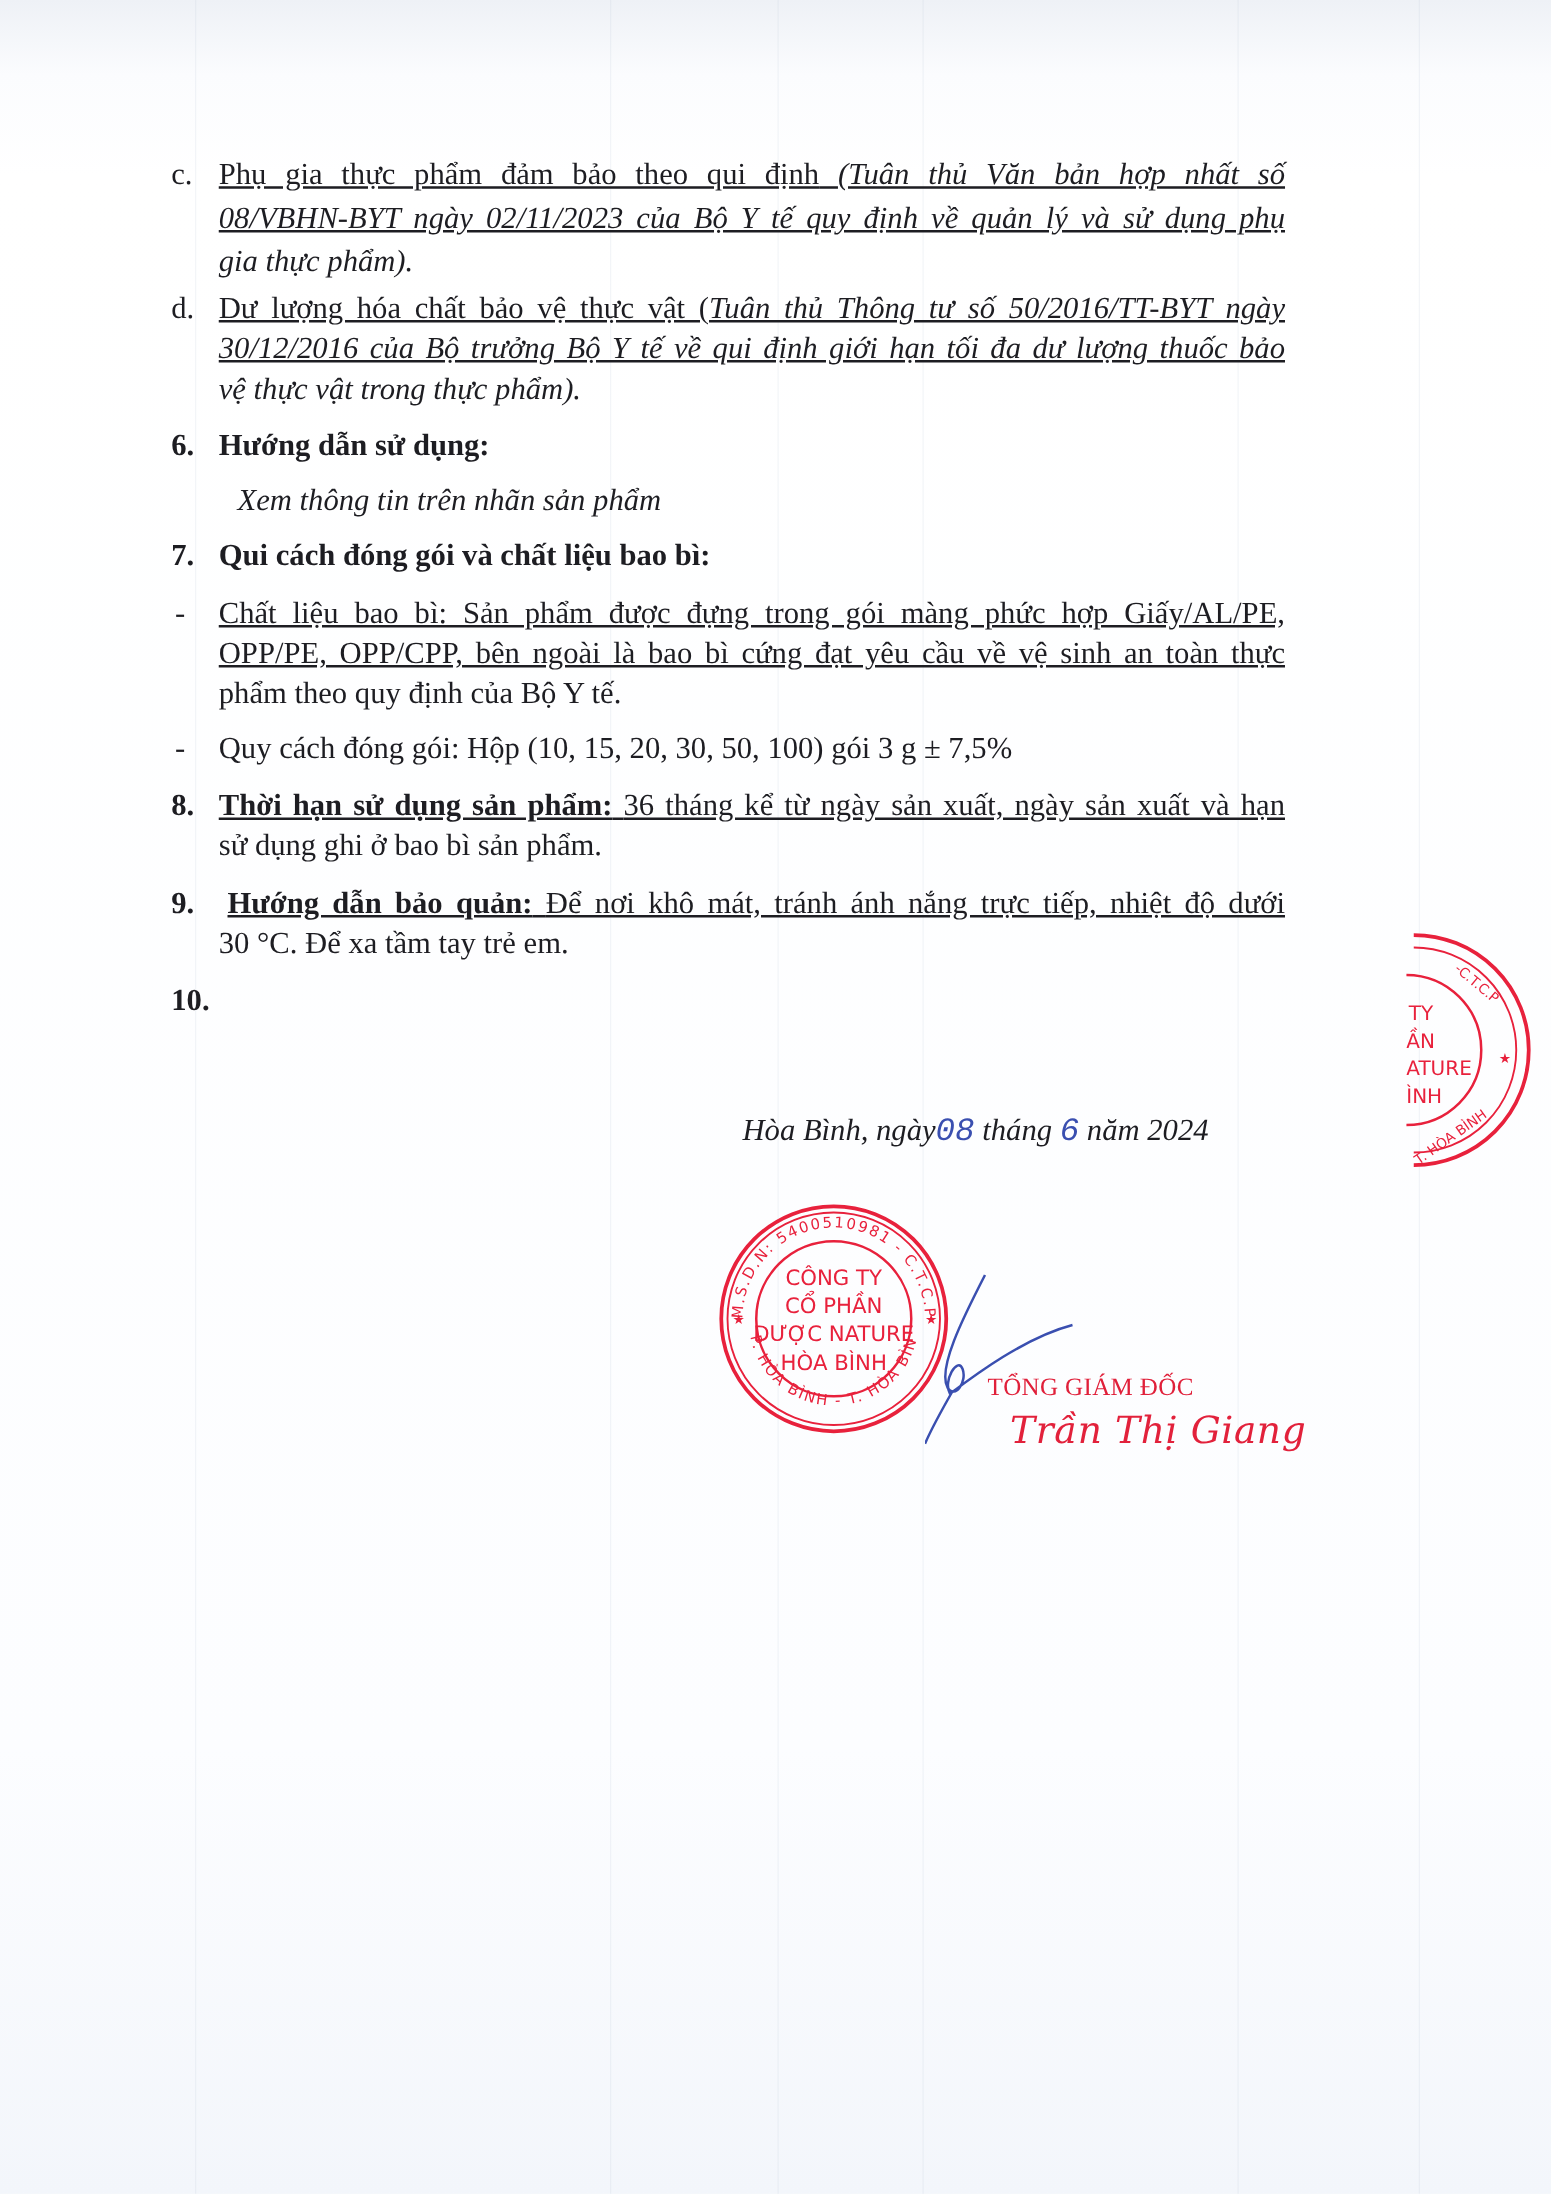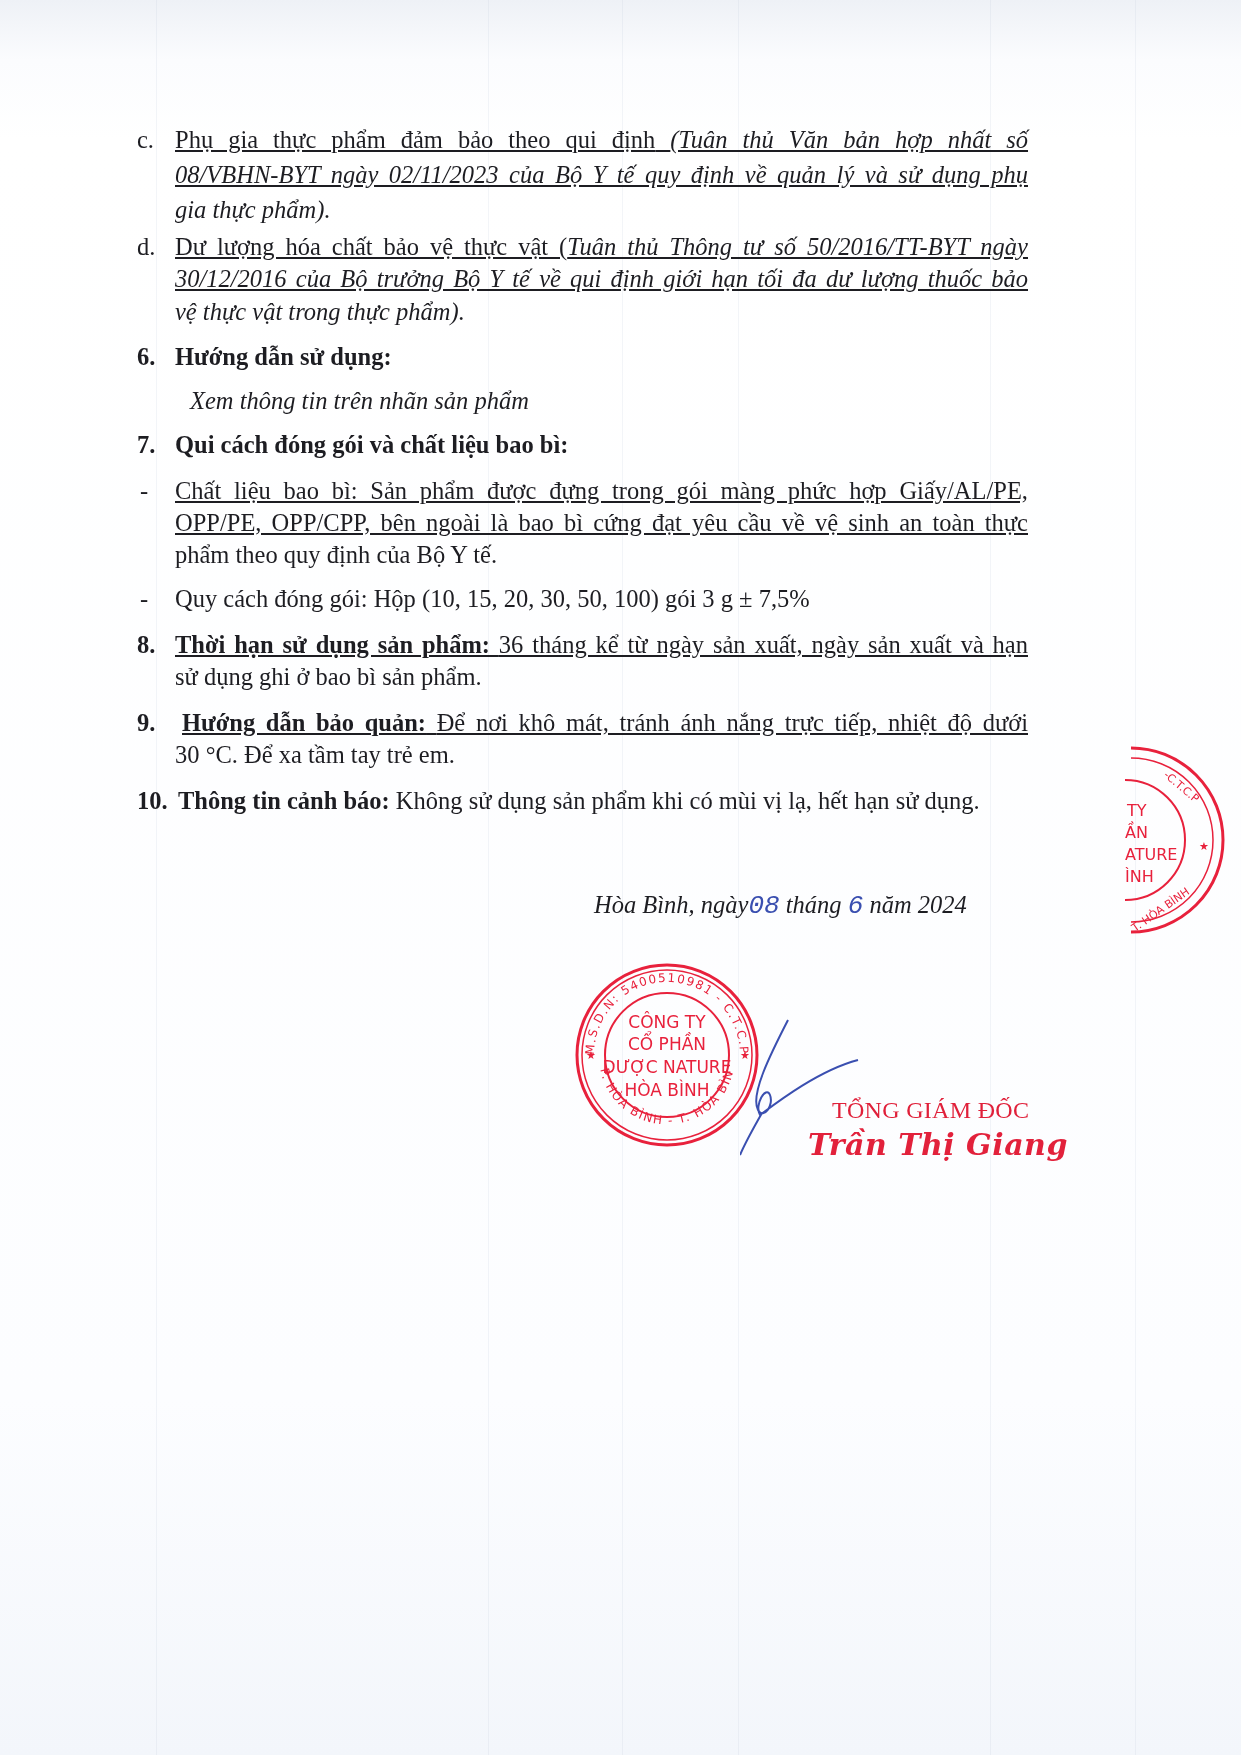--- a/index.html
+++ b/index.html
@@ -23,21 +23,21 @@
       white-space: nowrap;
     }
     .it { font-style: italic; text-align: center; }
     .b { font-weight: bold; }
     .justify { text-align: justify; text-align-last: justify; text-decoration: underline; }
     .num { position: absolute; font-size: 24.5px; line-height: 30px; }
     .stamp-text { font-family: "DejaVu Sans", sans-serif; fill: #e8213c; }
     .red { color: #e0203a; }
     .blue-ink { color: #3a4fb0; font-family: Liberation Mono, monospace; font-style: italic; }
     .script {
-      font-family: "DejaVu Serif", serif; font-style: italic; font-weight: bold;
+      font-family: "DejaVu Serif", serif; font-style: italic; font-weight: normal;
       color: #e2213b; font-size: 30px; letter-spacing: 0.5px;
     }
   </style>
 </head>
 <body>
 
 <div class="page">
   <div class="scanline" style="left:156px"></div>
   <div class="scanline" style="left:488px"></div>
   <div class="scanline" style="left:622px"></div>
@@ -83,24 +83,20 @@
   <div class="line" style="left:175px; top:662px">sử dụng ghi ở bao bì sản phẩm.</div>
 
   <div class="num b" style="left:137px; top:708px">9.</div>
   <div class="line justify" style="left:182px; top:708px; width:846px">
     <span class="b">Hướng dẫn bảo quản:</span>
     <span>Để nơi khô mát, tránh ánh nắng trực tiếp, nhiệt độ dưới</span>
   </div>
   <div class="line" style="left:175px; top:740px">30 °C. Để xa tầm tay trẻ em.</div>
 
   <div class="num b" style="left:137px; top:786px">10.</div>
-  <div class="line" style="left:178px; top:786px">
-    <span class="b">Thông tin cảnh báo:</span>
-    <span>Không sử dụng sản phẩm khi có mùi vị lạ, hết hạn sử dụng.</span>
-  </div>
 
   <div class="line it" style="left:594px; top:890px">
     <span>Hòa Bình, ngày</span><span class="blue-ink" style="font-size:26px">08</span>
     <span>tháng</span>
     <span class="blue-ink" style="font-size:26px">6</span>
     <span>năm 2024</span>
   </div>
 
   <svg style="position:absolute; left:572px; top:960px" width="190" height="190" viewBox="0 0 190 190">
     <defs>
@@ -117,21 +113,21 @@
     <text class="stamp-text" x="95" y="68" font-size="17" text-anchor="middle">CÔNG TY</text>
     <text class="stamp-text" x="95" y="90" font-size="17" text-anchor="middle">CỔ PHẦN</text>
     <text class="stamp-text" x="95" y="113" font-size="17" text-anchor="middle">DƯỢC NATURE</text>
     <text class="stamp-text" x="95" y="136" font-size="17" text-anchor="middle">HÒA BÌNH</text>
   </svg>
 
   <svg style="position:absolute; left:740px; top:1015px" width="130" height="150" viewBox="0 0 130 150">
     <path d="M 48 5 C 30 40, 10 80, 18 95 C 24 105, 34 90, 30 80 C 26 70, 14 90, 20 100 C 40 85, 80 55, 118 45 M 22 98 C 14 112, 6 126, 0 140" fill="none" stroke="#3a4fb0" stroke-width="2"></path>
   </svg>
 
-  <div class="line red" style="left:832px; top:1095px; font-size:24px; letter-spacing:0.3px">TỔNG GIÁM ĐỐC</div>
+  <div class="line red" style="left:790px; top:1095px; font-size:20px; letter-spacing:0.3px">TỔNG GIÁM ĐỐC</div>
   <div class="line script" style="left:808px; top:1130px">Trần Thị Giang</div>
 
   <svg style="position:absolute; left:1125px; top:740px" width="116" height="200" viewBox="0 0 116 200">
     <path d="M 0 8 A 92 92 0 0 1 0 192" fill="none" stroke="#e8213c" stroke-width="3" transform="translate(6 0)"></path>
     <path d="M 0 18 A 82 82 0 0 1 0 182" fill="none" stroke="#e8213c" stroke-width="1.5" transform="translate(6 0)"></path>
     <path d="M 0 40 A 60 60 0 0 1 0 160" fill="none" stroke="#e8213c" stroke-width="2"></path>
     <text class="stamp-text" x="2" y="76" font-size="16">TY</text>
     <text class="stamp-text" x="0" y="98" font-size="16">ẦN</text>
     <text class="stamp-text" x="0" y="120" font-size="16">ATURE</text>
     <text class="stamp-text" x="0" y="142" font-size="16">ÌNH</text>

